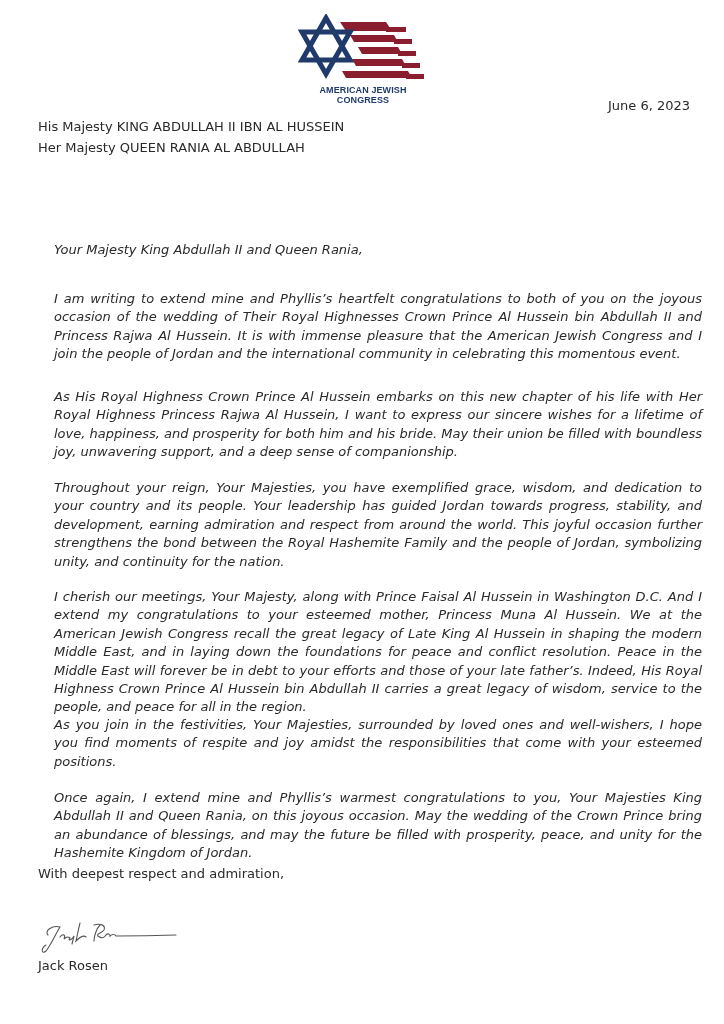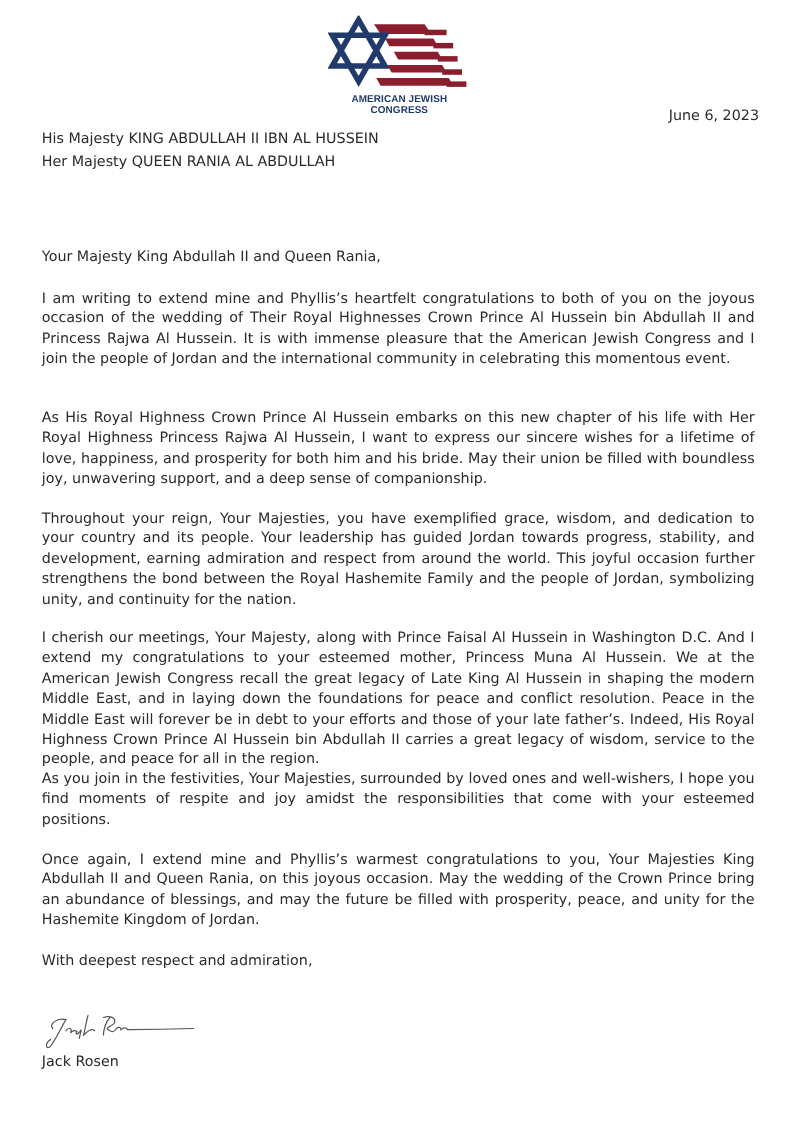--- a/index.html
+++ b/index.html
@@ -7,30 +7,30 @@
          font-family:"DejaVu Sans", sans-serif; color:#2a2a2a; }
   .logo { position:absolute; left:298px; top:14px; width:130px; height:86px; }
   .logo-text { position:absolute; left:0; right:0; top:71px; text-align:center;
                font-family:"Liberation Sans", sans-serif; font-weight:bold;
                font-size:9px; color:#1f3a6b; letter-spacing:0.1px; }
   .date { position:absolute; right:34px; top:98px; font-size:13px; }
   .addr { position:absolute; left:38px; top:117px; font-size:13px; line-height:20.5px; }
   .body-text { position:absolute; left:38px; width:648px; font-size:13px;
                line-height:18.4px; text-align:justify; }
   .p-salutation { top:225px; }
-  .p1 { top:263px; }
+  .p1 { top:274px; }
   .p2 { top:372px; }
   .p3 { top:463px; }
   .p4 { top:572px; }
   .p5 { top:700px; }
   .p6 { top:773px; }
   .closing { position:absolute; left:38px; top:866px; font-size:13px; }
   .signature { position:absolute; left:38px; top:915px; width:140px; height:42px; }
   .signer { position:absolute; left:38px; top:957px; font-size:13px; line-height:18px; }
-  p { margin:0; }
+  p { margin:16px;font-style:italic; }
 </style>
 </head>
 <body>
 
 <div class="logo">
   <svg width="130" height="72" viewBox="0 0 130 72">
     <g fill="#8b1e2e">
       <polygon points="42,8 88,8 94,17 48,17"></polygon>
       <polygon points="88,8 94,17 110,17 104,8" opacity="0"></polygon>
       <rect x="88" y="13" width="20" height="5"></rect>

